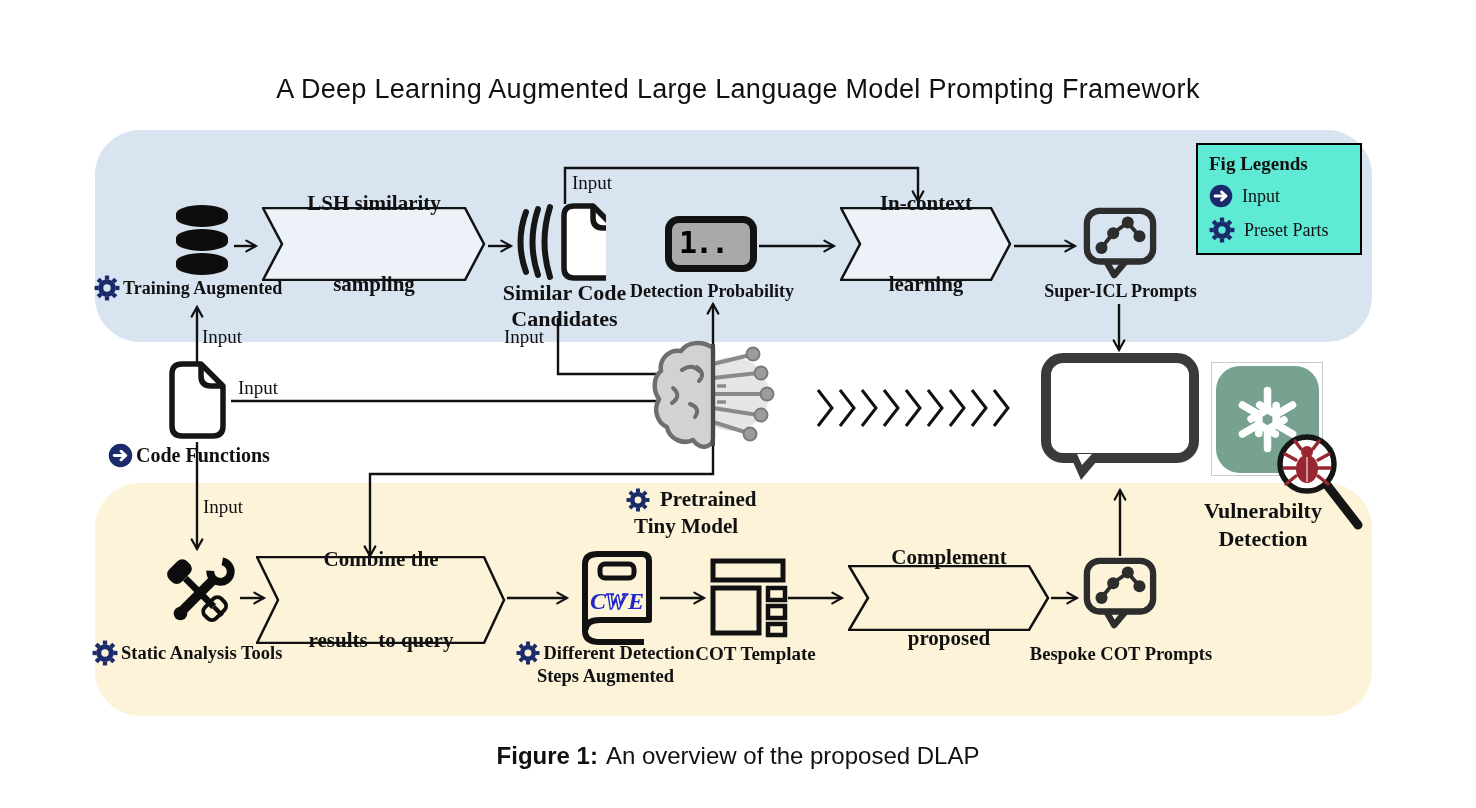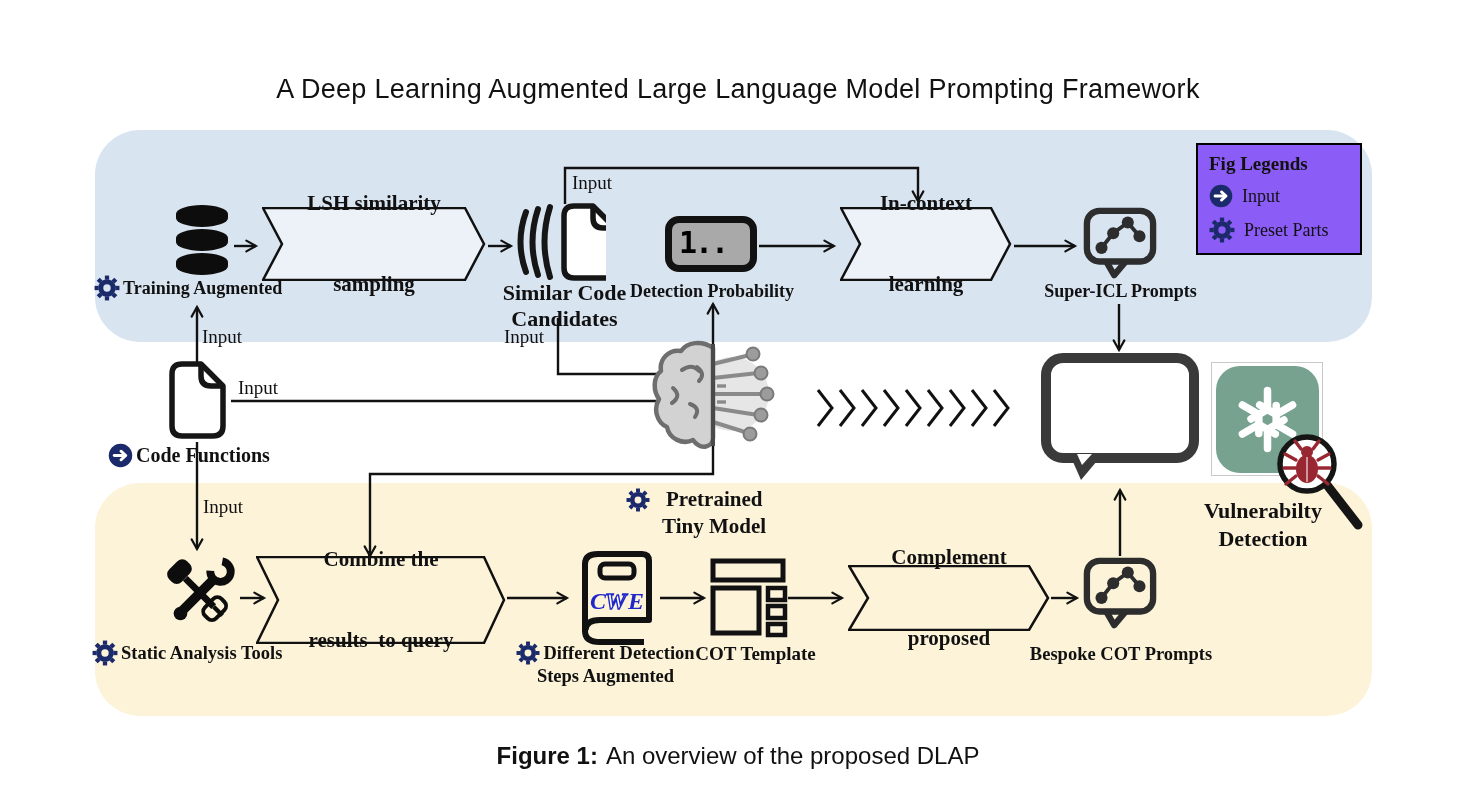--- a/index.html
+++ b/index.html
@@ -16,39 +16,39 @@
            font-family:Liberation Sans, sans-serif;font-size:24px;}
   .caption b{font-weight:700;margin-right:8px;}
   .lbl{position:absolute;font-weight:bold;text-align:center;line-height:1.2;}
   .input-lbl{position:absolute;font-size:19px;font-weight:normal;}
   .banner{position:absolute;display:flex;align-items:center;justify-content:center;}
   .banner>svg{position:absolute;left:0;top:0;}
   .banner .txt{position:relative;font-weight:bold;font-size:21px;text-align:center;
                line-height:27px;white-space:pre;}
   .caprow{position:absolute;display:flex;align-items:center;gap:3px;font-weight:bold;}
   .gearwrap{color:#1b2a6b;display:inline-flex;flex:none;}
-  .legend{position:absolute;left:1196px;top:143px;width:166px;height:112px;background:#8b5cf6;
+  .legend{position:absolute;left:1196px;top:143px;width:166px;height:112px;background:#5eead4;
           border:2.5px solid #000;box-sizing:border-box;padding:8px 0 0 11px;}
   .legend .ttl{font-weight:bold;font-size:19px;}
   .legend .row{display:flex;align-items:center;gap:9px;margin-top:9px;font-size:18px;}
   .det-icon{position:absolute;left:665px;top:216px;width:92px;height:56px;background:#a9a9a9;
             border:7px solid #121212;border-radius:14px;box-sizing:border-box;
             font-family:"DejaVu Sans Mono",monospace;font-weight:bold;font-size:30px;
             line-height:40px;padding-left:7px;letter-spacing:-2px;color:#000;}
   .dlap-text{position:absolute;left:1040px;top:392px;width:160px;text-align:center;
              font-family:"DejaVu Sans Mono",monospace;font-weight:bold;font-size:35px;letter-spacing:1px;}
   .logo-box{position:absolute;left:1211px;top:362px;width:112px;height:114px;background:#fff;
             border:1px solid #c9c9c9;box-sizing:border-box;}
   .logo-green{position:absolute;left:4px;top:3px;width:103px;height:107px;border-radius:24px;
               background:#76a28f;}
   .vuln{position:absolute;left:1178px;top:497px;width:170px;text-align:center;
         font-weight:bold;font-size:22px;line-height:28px;}
   .pretrained{position:absolute;left:626px;top:486px;font-weight:bold;font-size:21px;line-height:27px;}
-  .pretrained .r1{display:flex;align-items:center;gap:16px;}
-  .pretrained .r2{margin-left:36px;}
+  .pretrained .r1{display:flex;align-items:center;gap:10px;}
+  .pretrained .r2{margin-left:8px;}
 </style>
 </head>
 <body>
 
 <svg width="0" height="0" style="position:absolute">
   <defs>
     <symbol id="sym-gear" viewBox="-14 -14 28 28">
       <g stroke="currentColor" fill="none">
         <circle r="6.7" stroke-width="5.4"></circle>
         <line x1="0" y1="-9" x2="0" y2="-13.4" stroke-width="4.6"></line>

